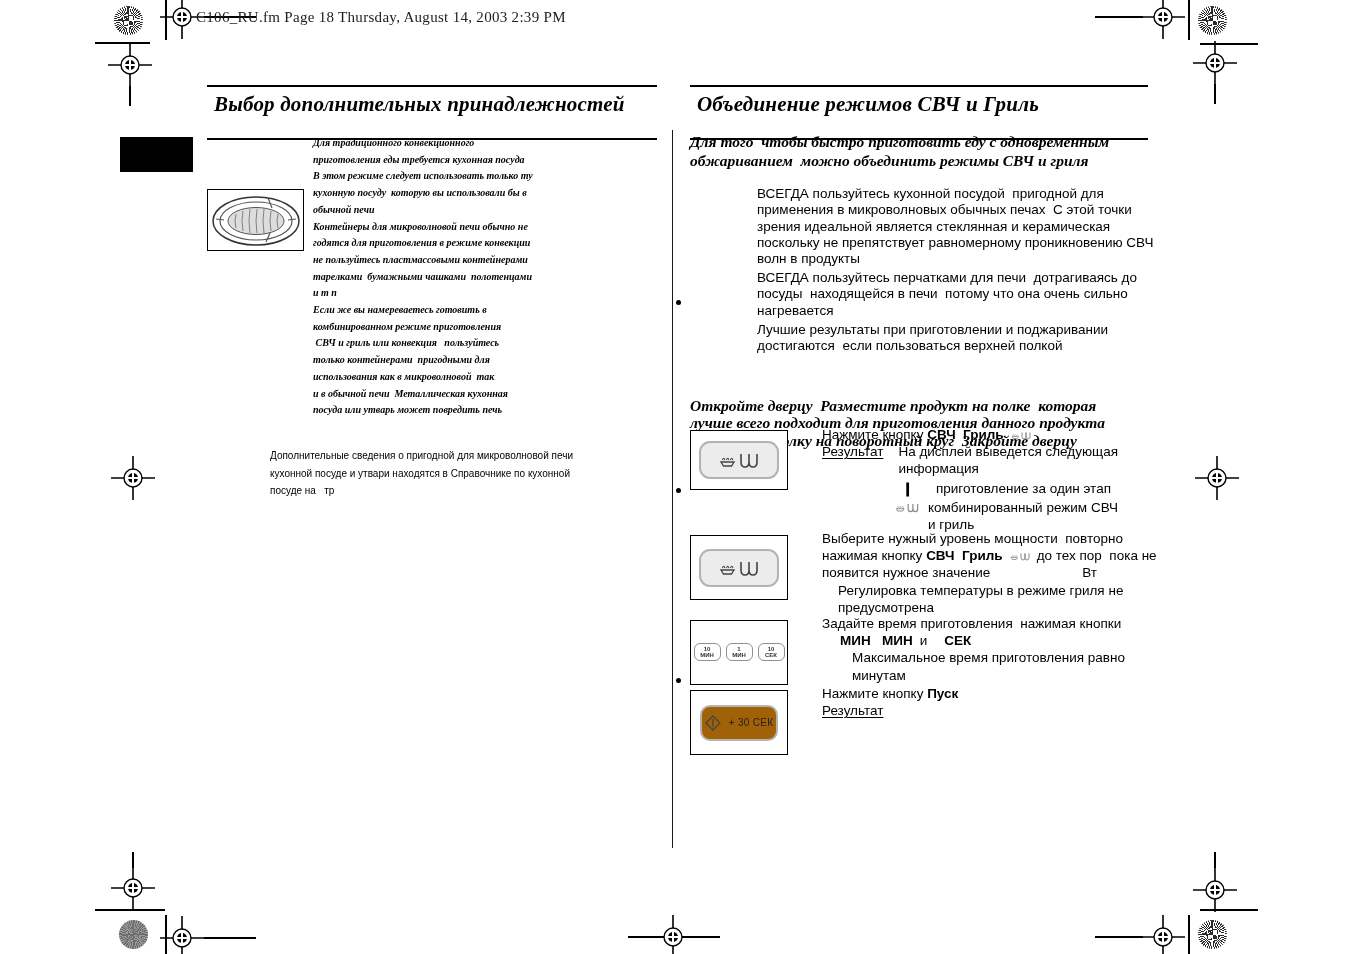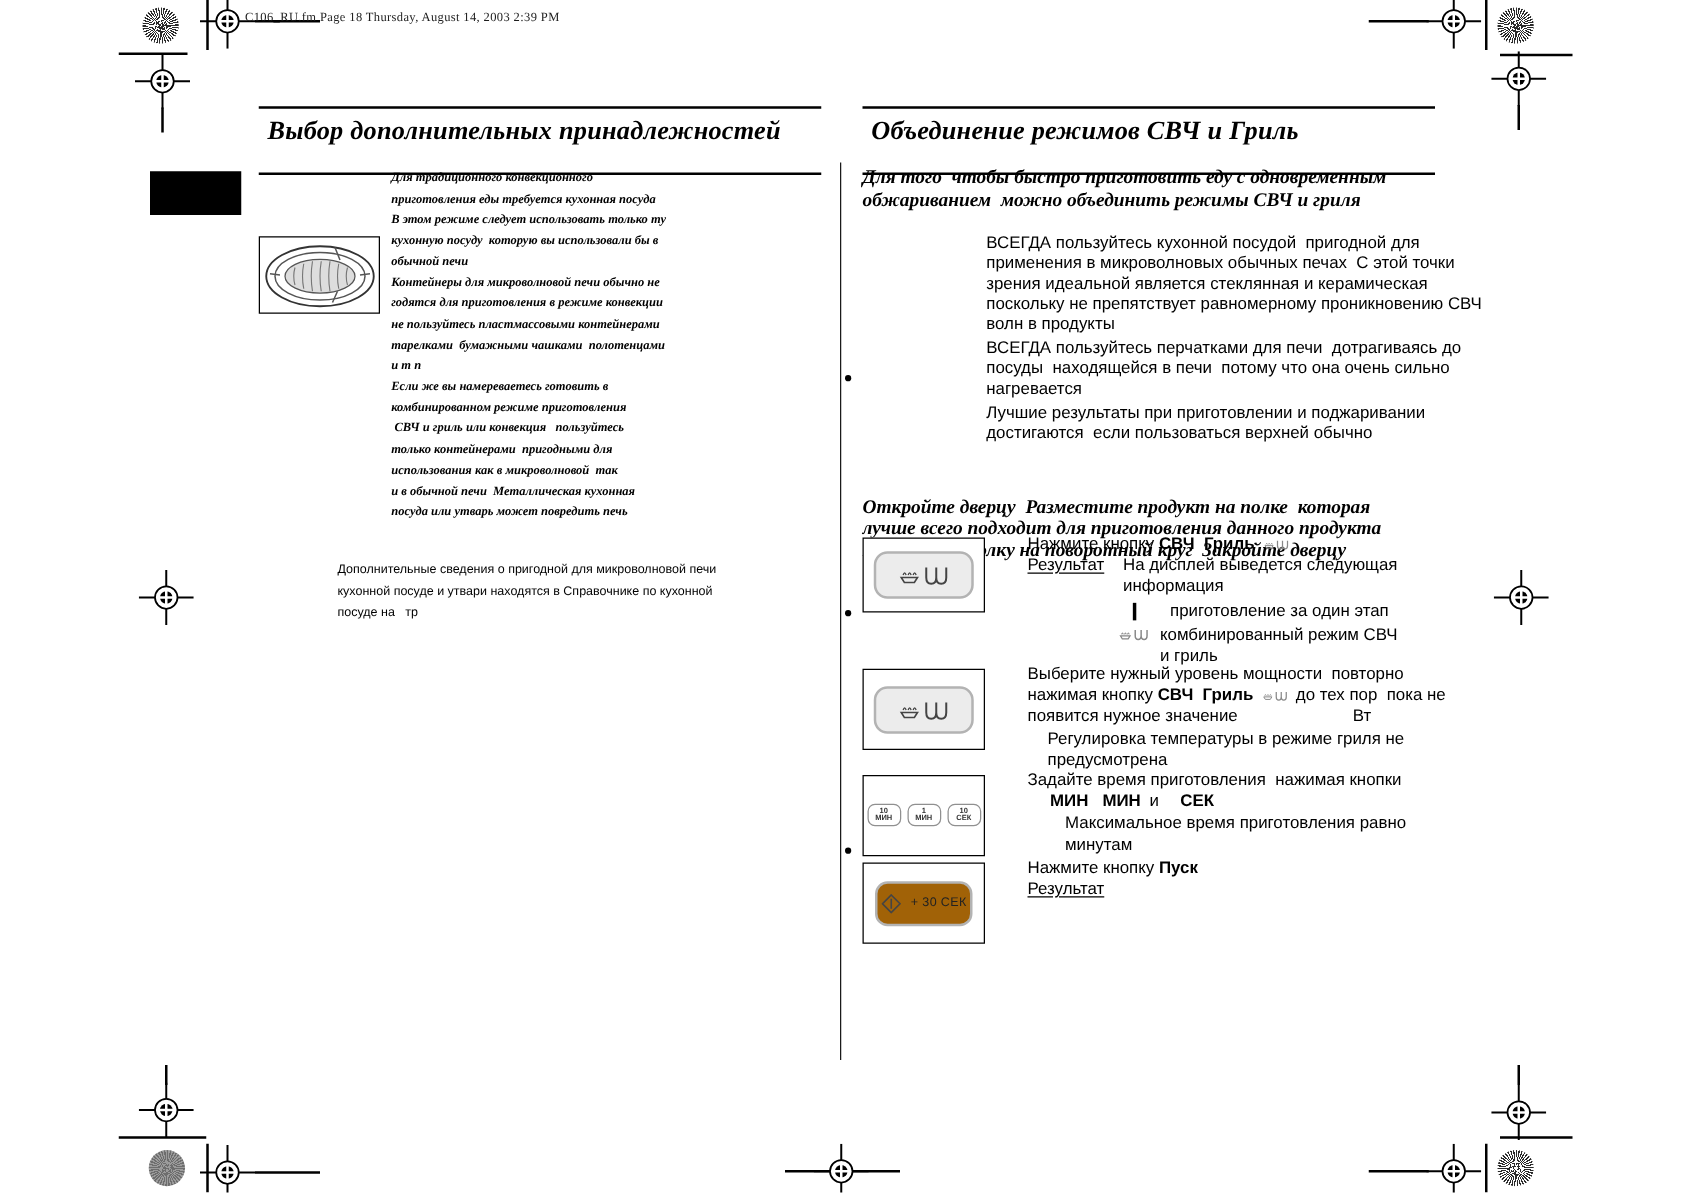--- a/index.html
+++ b/index.html
@@ -29,21 +29,21 @@
   .left-note { position:absolute; left:270px; top:447px; width:410px;
     font-size:10px; line-height:17.6px; }
 
   .dish-box { position:absolute; left:207px; top:189px; width:97px; height:62px;
     border:1.5px solid #000; display:flex; align-items:center; justify-content:center; background:#fff; }
 
   .divider { position:absolute; left:672px; top:130px; width:1.3px; height:718px; background:#1a1a1a; }
   .side-bullet { position:absolute; width:5px; height:5px; border-radius:50%; background:#000; left:676px; }
 
   .r-intro { position:absolute; left:690px; top:133px; width:460px; font-size:15.5px; line-height:18.5px; }
-  .r-bullet { position:absolute; left:789px; width:398px; font-size:13.5px; line-height:16.3px; }
+  .r-bullet { position:absolute; left:757px; width:398px; font-size:13.5px; line-height:16.3px; }
   .r-instr { position:absolute; left:690px; top:357px; width:460px; font-size:15.5px; line-height:17.3px;margin-top:40px; }
 
   .step-img { position:absolute; left:690px; width:98px; border:1.5px solid #000; background:#fff;
     display:flex; align-items:center; justify-content:center; }
   .combi-btn { width:80px; height:38px; border:2px solid #b3b3b3; border-radius:11px; background:#ececec;
     display:flex; align-items:center; justify-content:center; }
   .timer-row { display:flex; gap:5px; }
   .timer-btn { width:27px; height:18px; border:1.2px solid #909090; border-radius:6px; background:#fff;
     display:flex; flex-direction:column; align-items:center; justify-content:center;
     font-size:6px; line-height:6.5px; font-weight:bold; color:#333; }
@@ -54,21 +54,21 @@
   .step-text { position:absolute; left:822px; width:340px; font-size:13.5px; line-height:17.2px; }
   .step-text .line { white-space:pre; }
   .ulabel { text-decoration:underline; text-underline-offset:2px; }
   .result-row { display:flex; gap:15px; align-items:flex-start; }
   .icon-inline { vertical-align:-2px; margin:0 6px; }
   .disp-item { display:flex; margin-left:80px; margin-top:2px; }
   .disp-sym { width:34px; font-weight:bold; }
   .blk-tab { position:absolute; left:120px; top:137px; width:73px; height:35px; background:#000; }
 
   .head-text { position:absolute; left:196px; top:9px; font-family:"Liberation Serif",serif;
-    font-size:10px; letter-spacing:0.3px; color:#1c1c1c; }
+    font-size:15px; letter-spacing:0.3px; color:#1c1c1c; }
 </style>
 </head>
 <body>
 
 <div class="pinwheel" style="left:114px; top:6px;"></div>
 <div class="vline" style="left:165px; top:0; height:40px;"></div>
 <div class="hline" style="left:95px; top:42px; width:55px;"></div>
 <div class="hline" style="left:204px; top:16px; width:52px;"></div>
 <div class="vline" style="left:129px; top:86px; height:20px;"></div>
 
@@ -230,21 +230,21 @@
 
 <div class="r-bullet prewrap" style="top:186px;">ВСЕГДА пользуйтесь кухонной посудой  пригодной для
 применения в микроволновых обычных печах  С этой точки
 зрения идеальной является стеклянная и керамическая
 поскольку не препятствует равномерному проникновению СВЧ
 волн в продукты</div>
 <div class="r-bullet prewrap" style="top:270px;">ВСЕГДА пользуйтесь перчатками для печи  дотрагиваясь до
 посуды  находящейся в печи  потому что она очень сильно
 нагревается</div>
 <div class="r-bullet prewrap" style="top:322px;">Лучшие результаты при приготовлении и поджаривании
-достигаются  если пользоваться верхней обычно</div>
+достигаются  если пользоваться верхней полкой</div>
 
 <div class="r-instr serif-bi prewrap">Откройте дверцу  Разместите продукт на полке  которая
 лучше всего подходит для приготовления данного продукта
 Поставьте полку на поворотный круг  Закройте дверцу</div>
 
 <div class="step-img" style="top:430px; height:60px;">
   <div class="combi-btn">
     <svg width="46" height="20" viewBox="0 0 44 20">
       <path d="M4 12 H17 L14.5 16 H6.5 Z" stroke="#444" stroke-width="1.3" fill="none"></path>
       <path d="M5.5 10 q1.2-3.5 2.4 0 M9.5 10 q1.2-3.5 2.4 0 M13.5 10 q1.2-3.5 2.4 0" stroke="#444" stroke-width="1.1" fill="none"></path>

